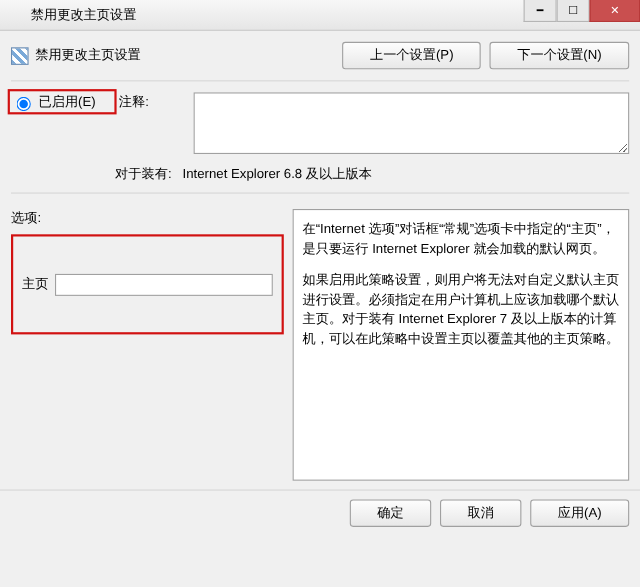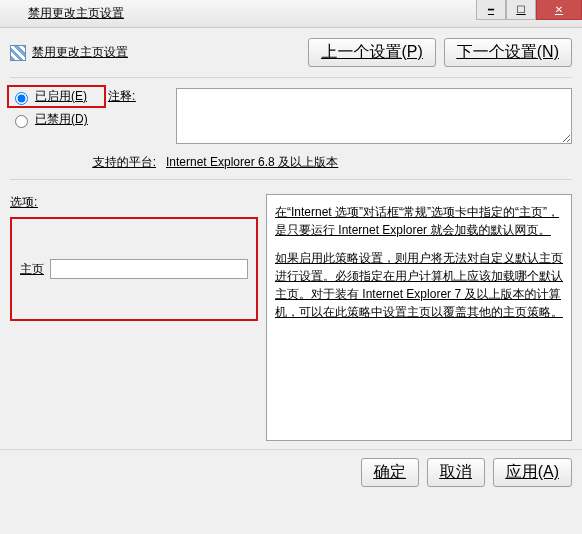--- a/index.html
+++ b/index.html
@@ -1,15 +1,15 @@
 <!DOCTYPE html>
 <html><head>
 <meta charset="utf-8">
 <style>
-  * { box-sizing: border-box; text-decoration: underline; }
+  * { box-sizing: border-box; }
   body {
     margin: 0;
     font-family: "Microsoft YaHei", "SimSun", Tahoma, sans-serif;
     font-size: 12px;
     background: #f0f0f0;
     color: #000;
     width: 582px;
     height: 534px;
     overflow: hidden;
   }
@@ -47,22 +47,22 @@
     background: repeating-linear-gradient(45deg,#7aa9d8,#7aa9d8 3px,#fff 3px,#fff 6px);
     border:1px solid #6a8db5;
   }
   .topnav {
     margin-left: auto; display:flex; gap:8px;
   }
   .btn {
     background: linear-gradient(#fdfdfd,#e8e8e8);
     border: 1px solid #a0a0a0;
     border-radius: 3px;
-    padding: 3px 12px;
-    font-size: 16px;
+    padding: 3px 24px;
+    font-size: 12px;
     cursor: pointer;
     font-family: inherit;
   }
   .configrow {
     display:flex; align-items:flex-start; gap:8px;
     padding-top:10px;
   }
   .radios {
     display:flex; flex-direction:column; gap:6px;
     width:90px;
@@ -81,21 +81,21 @@
   }
   .supported .lbl { width:150px; text-align:right; padding-right:4px;}
   .mainsplit {
     display:flex; gap:8px; margin-top:14px;
   }
   .optcol { width:248px; flex:none; }
   .helpcol { flex:1; }
   .sectlabel { margin-bottom:6px; }
   .optbox {
     border:2px solid #d11111;
-    height:104px; padding:8px;
+    height:91px; padding:8px;
     display:flex; align-items:center; gap:6px;
   }
   .optbox input[type=text]{
     flex:1; border:1px solid #a0a0a0; height:20px; padding:2px 4px;
     font-family:inherit; font-size:12px;
   }
   .helpbox {
     border:1px solid #a0a0a0; background:#fff;
     height:247px; padding:8px; line-height:1.5; overflow:auto;
   }
@@ -129,33 +129,29 @@
       <button class="btn">下一个设置(N)</button>
     </div>
   </div>
 
   <div class="configrow">
     <div class="radios">
       <label class="red-hi">
         <input type="radio" name="state" checked="" style="">
         <span>已启用(E)</span>
       </label>
-      <label>
-        <input type="radio" name="state" style="">
-        <span>已禁用(D)</span>
-      </label>
     </div>
     <div class="cmtcol">
       <span class="cmtlabel">注释:</span>
     </div>
     <textarea class="commentbox" value="" style=""></textarea>
   </div>
 
   <div class="supported">
-    <span class="lbl">支持的平台:</span>
+    <span class="lbl">对于装有:</span>
     <span>Internet Explorer 6.8 及以上版本</span>
   </div>
 
   <div class="mainsplit">
     <div class="optcol">
       <div class="sectlabel">选项:</div>
       <div class="optbox">
         <span>主页</span>
         <input type="text" value="" style="">
       </div>

